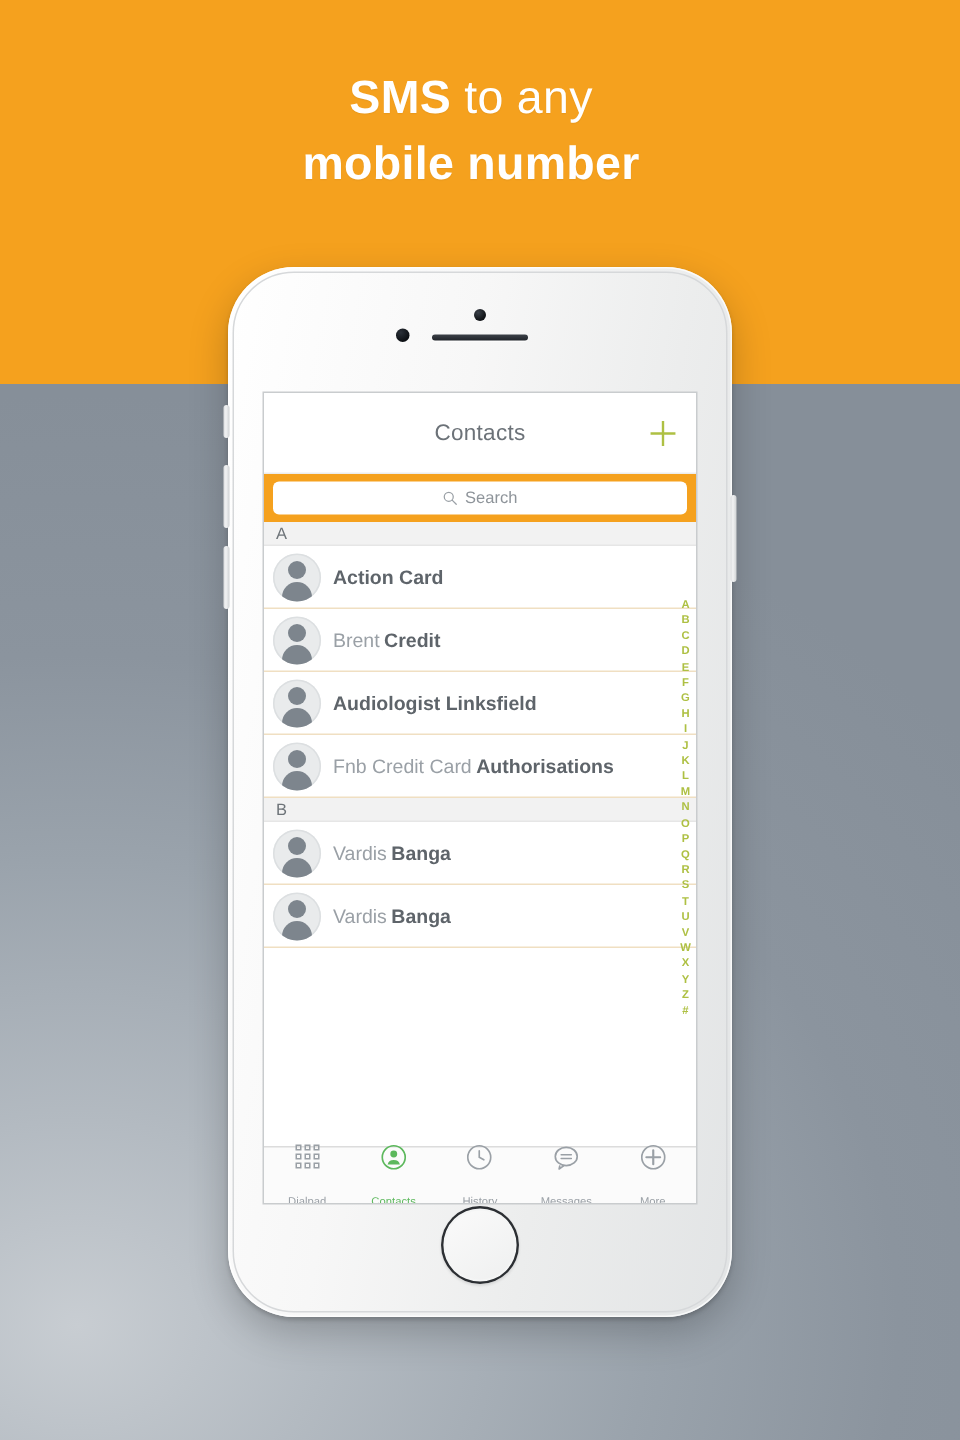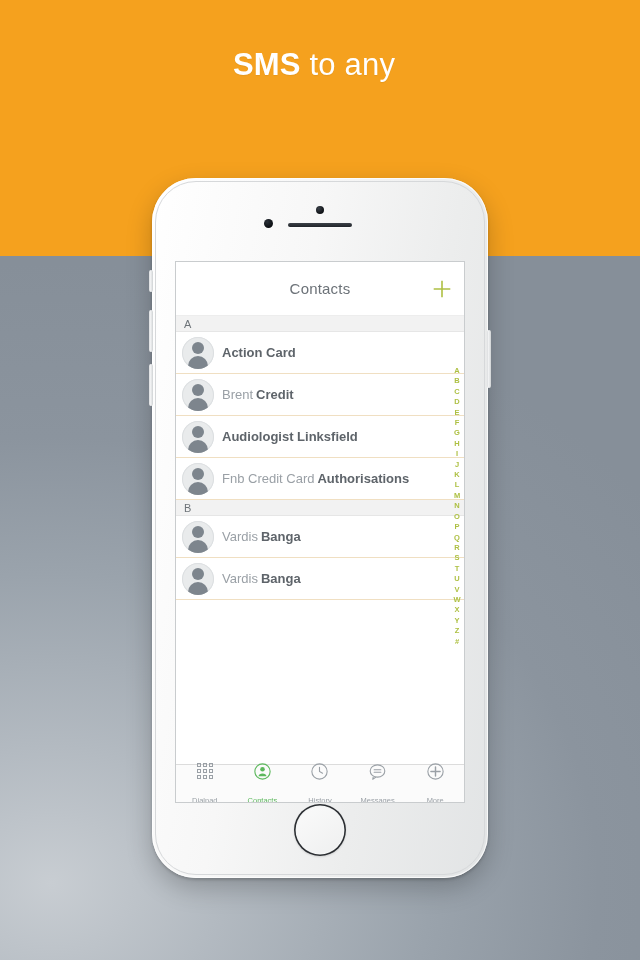--- a/index.html
+++ b/index.html
@@ -180,20 +180,21 @@
   .dialpad-grid i { width:4px; height:4px; border:1px solid #9aa0a6; display:block; }
 </style>
 </head>
 <body>
 
 <div id="bg-gray"></div>
 <div id="bg-orange"></div>
 
 <div id="headline">
   <span class="l1"><b>SMS</b><span> to any</span></span>
+  <span class="l2">mobile number</span>
 </div>
 
 <div id="phone">
   <div id="phone-inner-edge"></div>
 
   <div class="btn-side" id="btn-silent"></div>
   <div class="btn-side" id="btn-volup"></div>
   <div class="btn-side" id="btn-voldown"></div>
   <div class="btn-side" id="btn-power"></div>
 
@@ -207,20 +208,31 @@
       <div id="nav-title">Contacts</div>
       <div id="add-contact-button">
         <span>
           <svg width="20" height="20" viewBox="0 0 20 20">
             <path d="M10 2.5 L10 17.5 M2.5 10 L17.5 10" stroke="#aec043" stroke-width="1.6" stroke-linecap="square"></path>
           </svg>
         </span>
       </div>
     </div>
 
+    <div id="search-wrap">
+      <div id="search-field">
+        <span id="search-icon">
+          <svg width="10" height="10" viewBox="0 0 12 12">
+            <circle cx="5" cy="5" r="3.6" fill="none" stroke="#9aa0a6" stroke-width="1"></circle>
+            <path d="M7.7 7.7 L11 11" stroke="#9aa0a6" stroke-width="1" stroke-linecap="round"></path>
+          </svg>
+        </span>
+        <span id="search-placeholder">Search</span>
+      </div>
+    </div>
 
     <div id="list">
 
       <div class="section-header">
         <span>A</span>
       </div>
 
 
       <div class="contact-row">
         <div class="avatar"></div>

